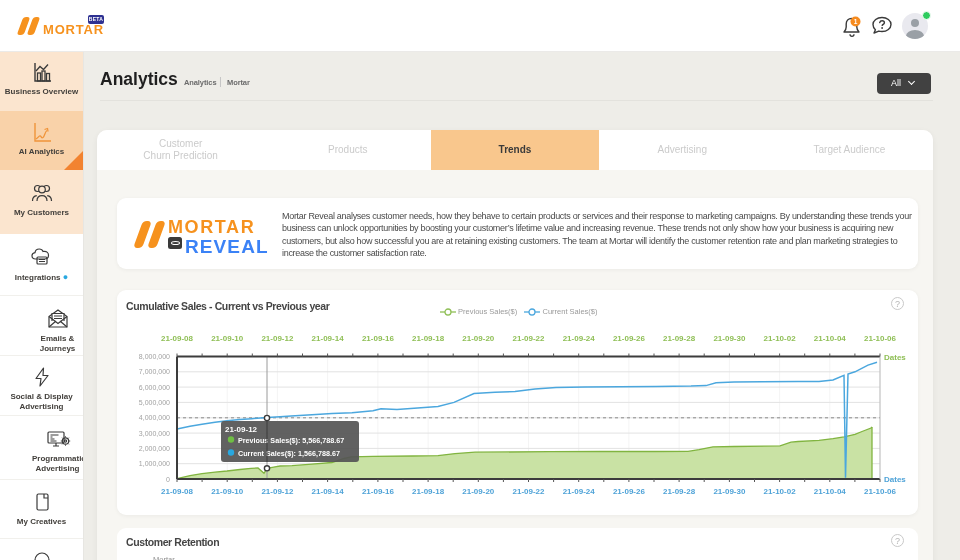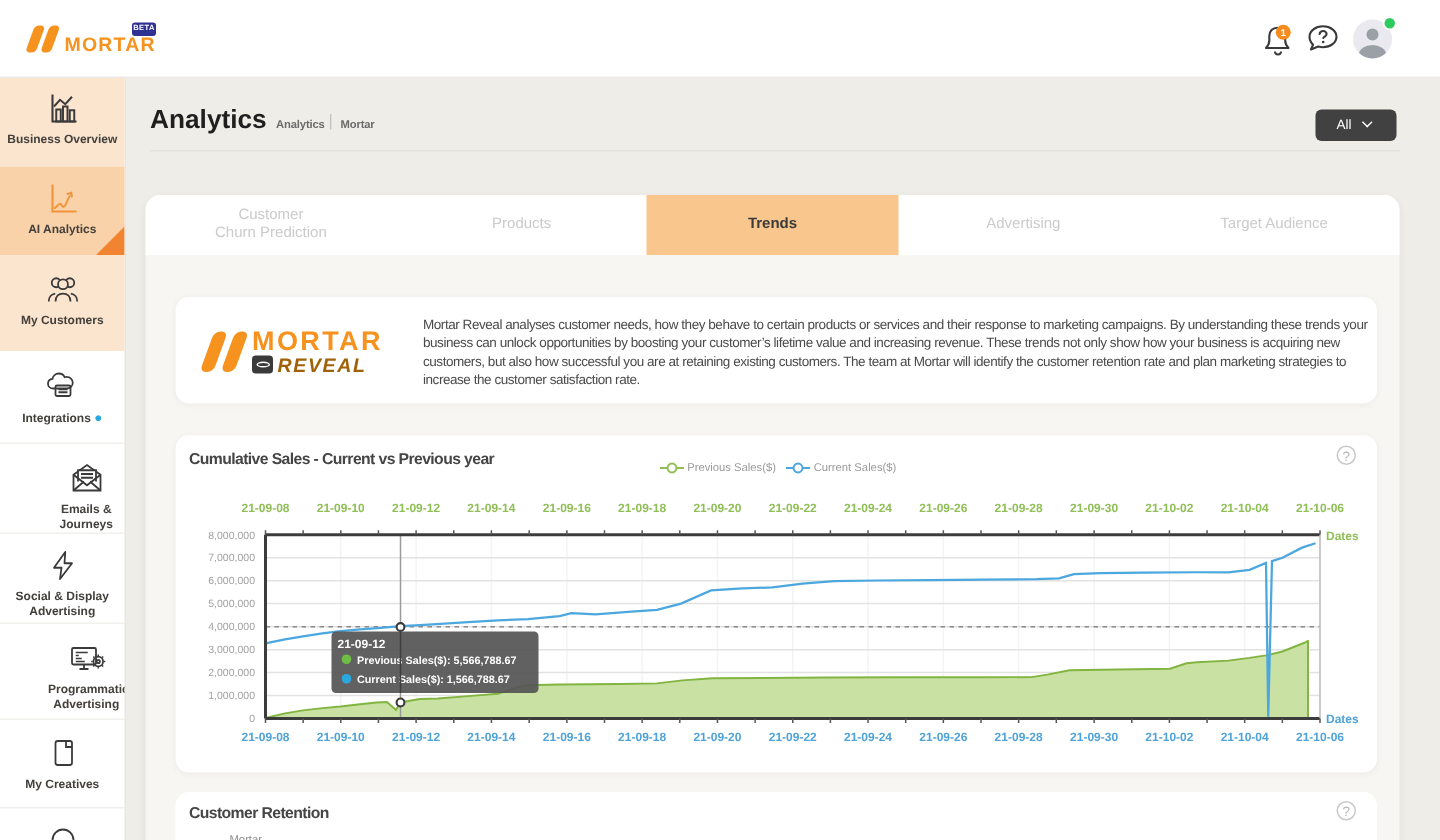--- a/index.html
+++ b/index.html
@@ -147,21 +147,21 @@
       <div class="tab">Target Audience</div>
     </div>
 
     <div class="card" style="left:20px;top:68px;width:801px;height:71px;">
       <div class="abs" style="left:18px;top:21px;width:150px;height:34px;">
         <div class="abs" style="left:3px;top:2px;width:9px;height:27px;background:#f6921e;border-radius:4px;transform:skewX(-20deg);"></div>
         <div class="abs" style="left:17px;top:2px;width:9px;height:27px;background:#f6921e;border-radius:4px;transform:skewX(-20deg);"></div>
         <div class="abs" style="left:33px;top:-2px;font-size:18px;font-weight:bold;color:#f6921e;letter-spacing:1.6px;">MORTAR</div>
         <div class="abs" style="left:33px;top:17.5px;width:14px;height:12px;background:#3a3a3a;border-radius:2.5px;"></div>
         <div class="abs" style="left:35.5px;top:21.5px;width:9px;height:4px;border:1px solid #fff;border-radius:50%;"></div>
-        <div class="abs" style="left:50px;top:16.5px;font-size:13px;font-weight:bold;color:#a16207;letter-spacing:1.1px;font-style:italic;">REVEAL</div>
+        <div class="abs" style="left:50px;top:16.5px;font-size:19px;font-weight:bold;color:#3b82f6;letter-spacing:1.1px;">REVEAL</div>
       </div>
       <div class="abs" style="left:165px;top:11.5px;width:640px;font-size:9px;letter-spacing:-0.3px;line-height:12.6px;color:#4a4a4a;white-space:nowrap;">Mortar Reveal analyses customer needs, how they behave to certain products or services and their response to marketing campaigns. By understanding these trends your<br>business can unlock opportunities by boosting your customer’s lifetime value and increasing revenue. These trends not only show how your business is acquiring new<br>customers, but also how successful you are at retaining existing customers. The team at Mortar will identify the customer retention rate and plan marketing strategies to<br>increase the customer satisfaction rate.</div>
     </div>
 
     <div class="card" style="left:20px;top:160px;width:801px;height:225px;">
       <div class="abs" style="left:9px;top:9.5px;font-size:10.5px;letter-spacing:-0.4px;font-weight:bold;color:#454545;">Cumulative Sales - Current vs Previous year</div>
       <div class="qmark" style="left:774px;top:7px;">?</div>
       <div class="abs" style="left:323px;top:17px;width:300px;font-size:7.5px;color:#9a9a9a;">
         <svg width="16" height="8" viewBox="0 0 16 8" style="vertical-align:middle;">
             <line x1="0" y1="4" x2="16" y2="4" stroke="#8fbf56" stroke-width="1.3"></line>

